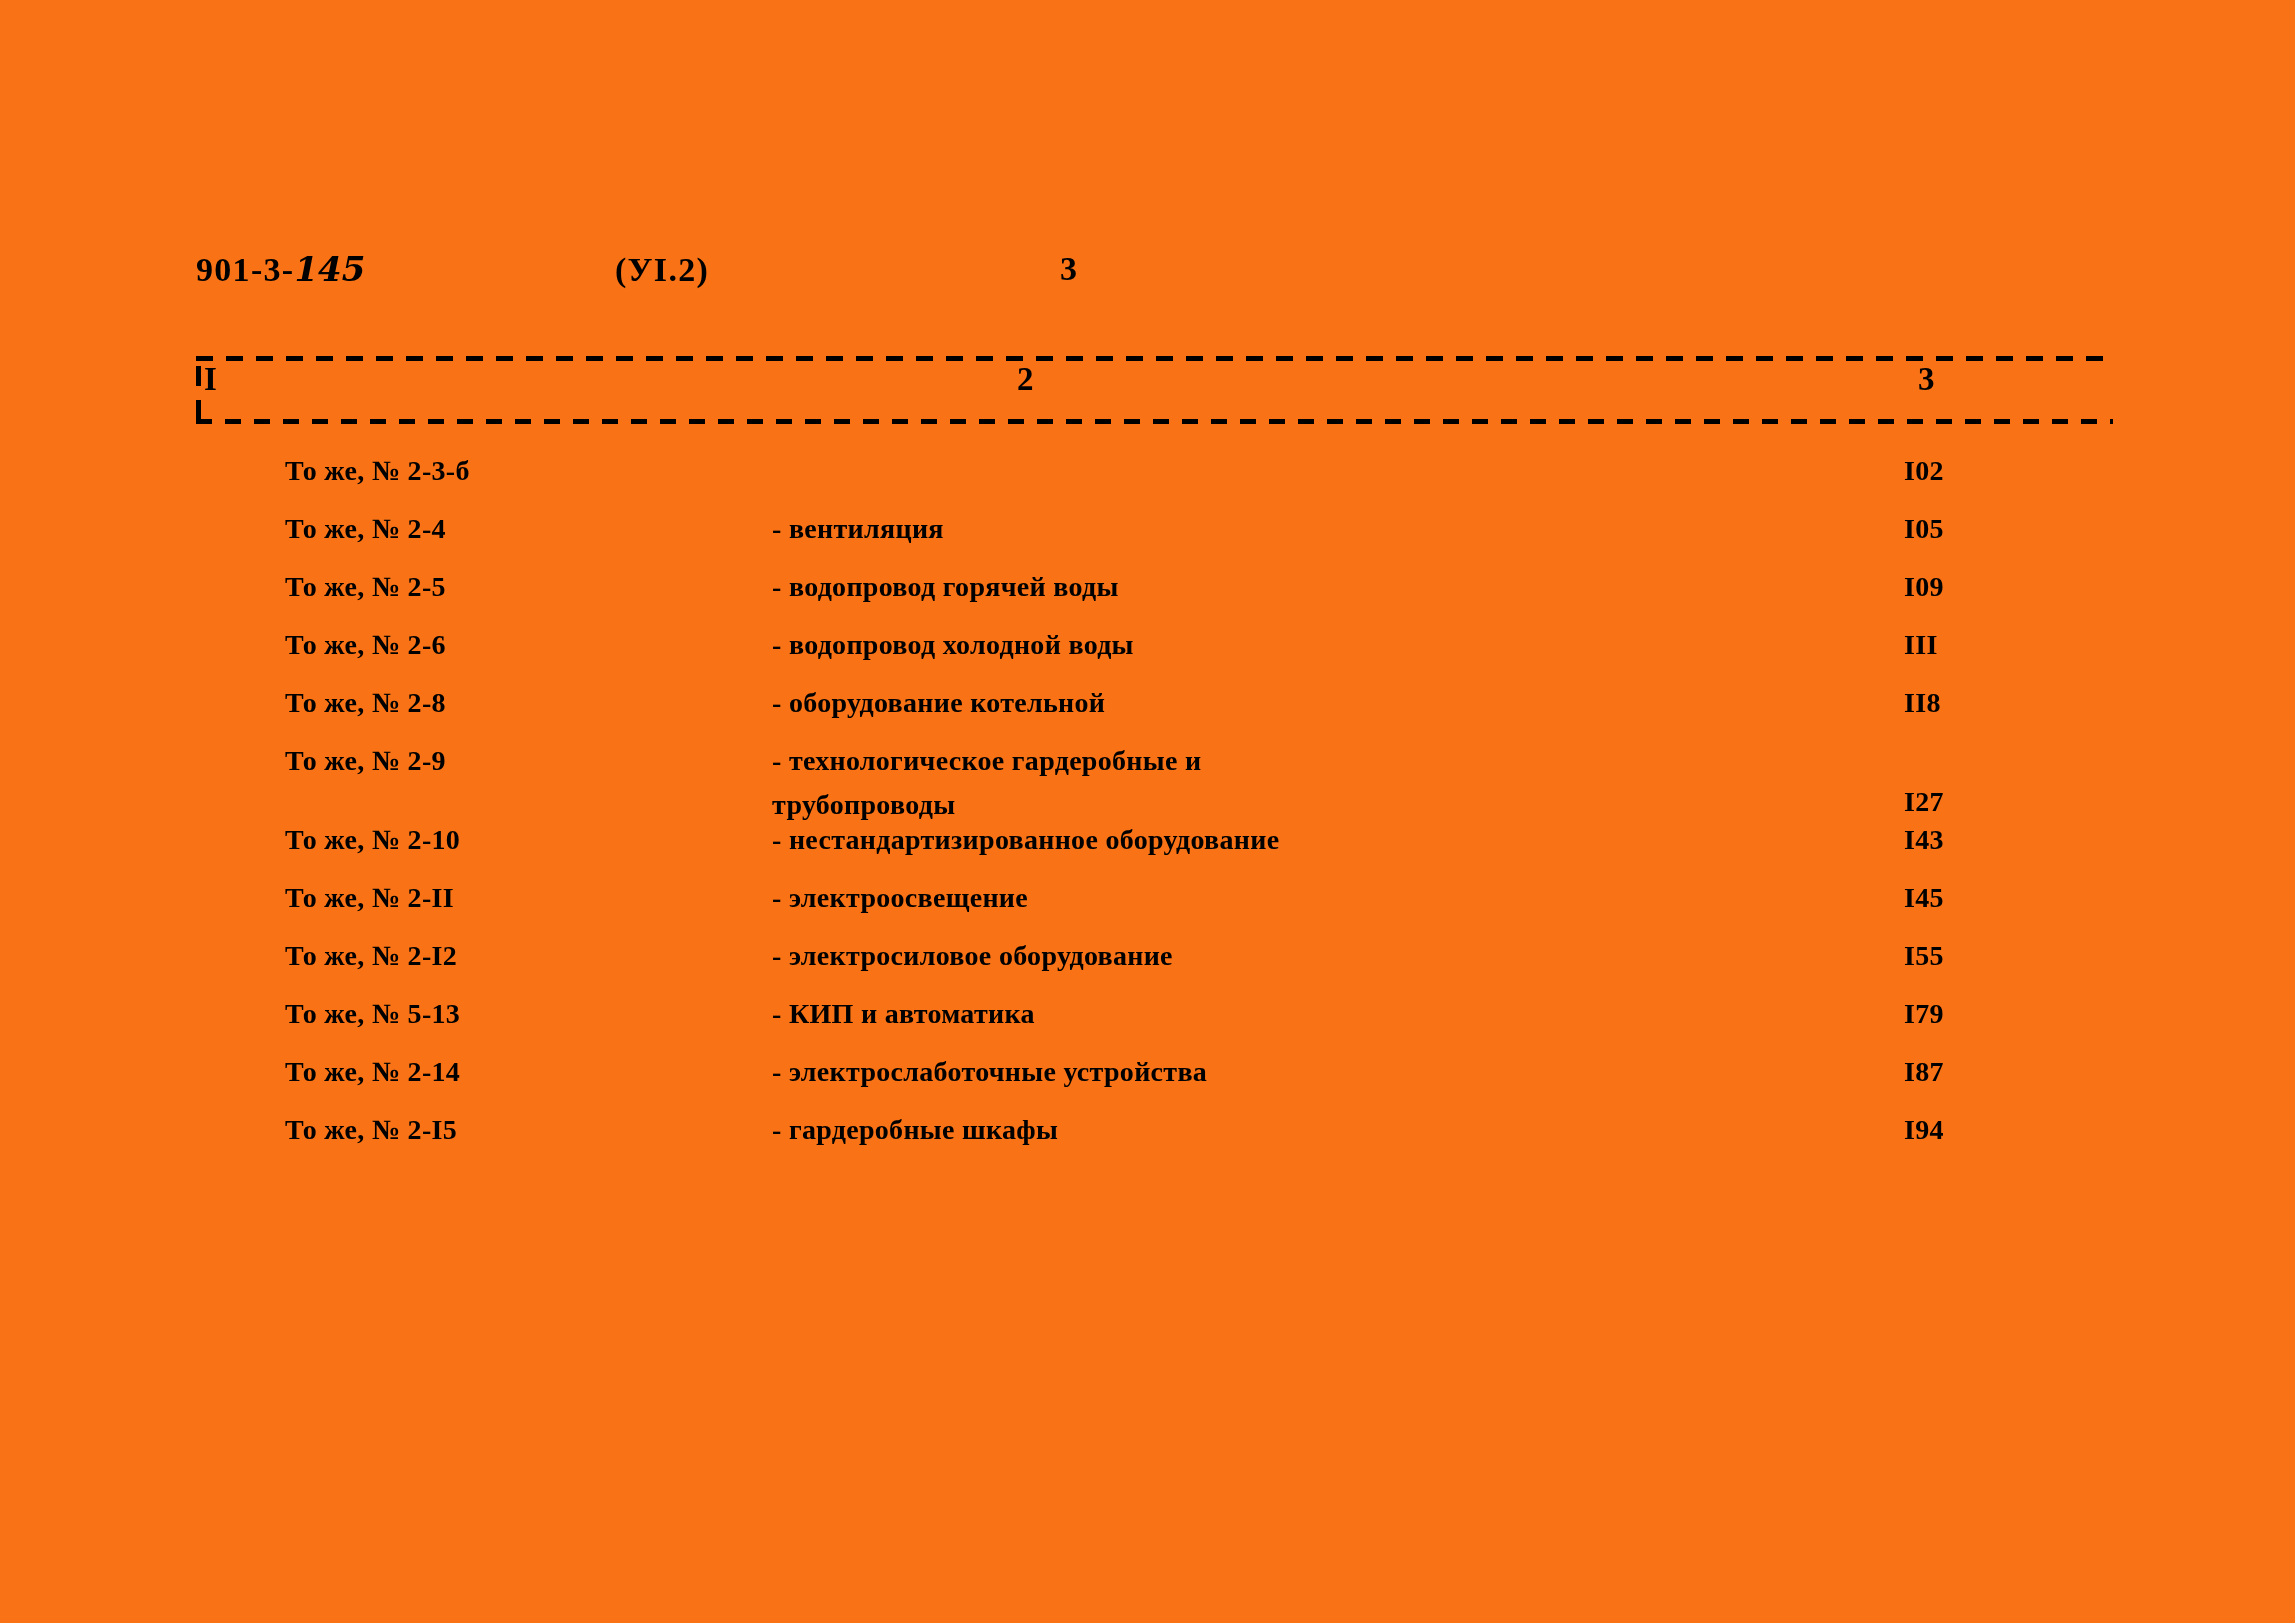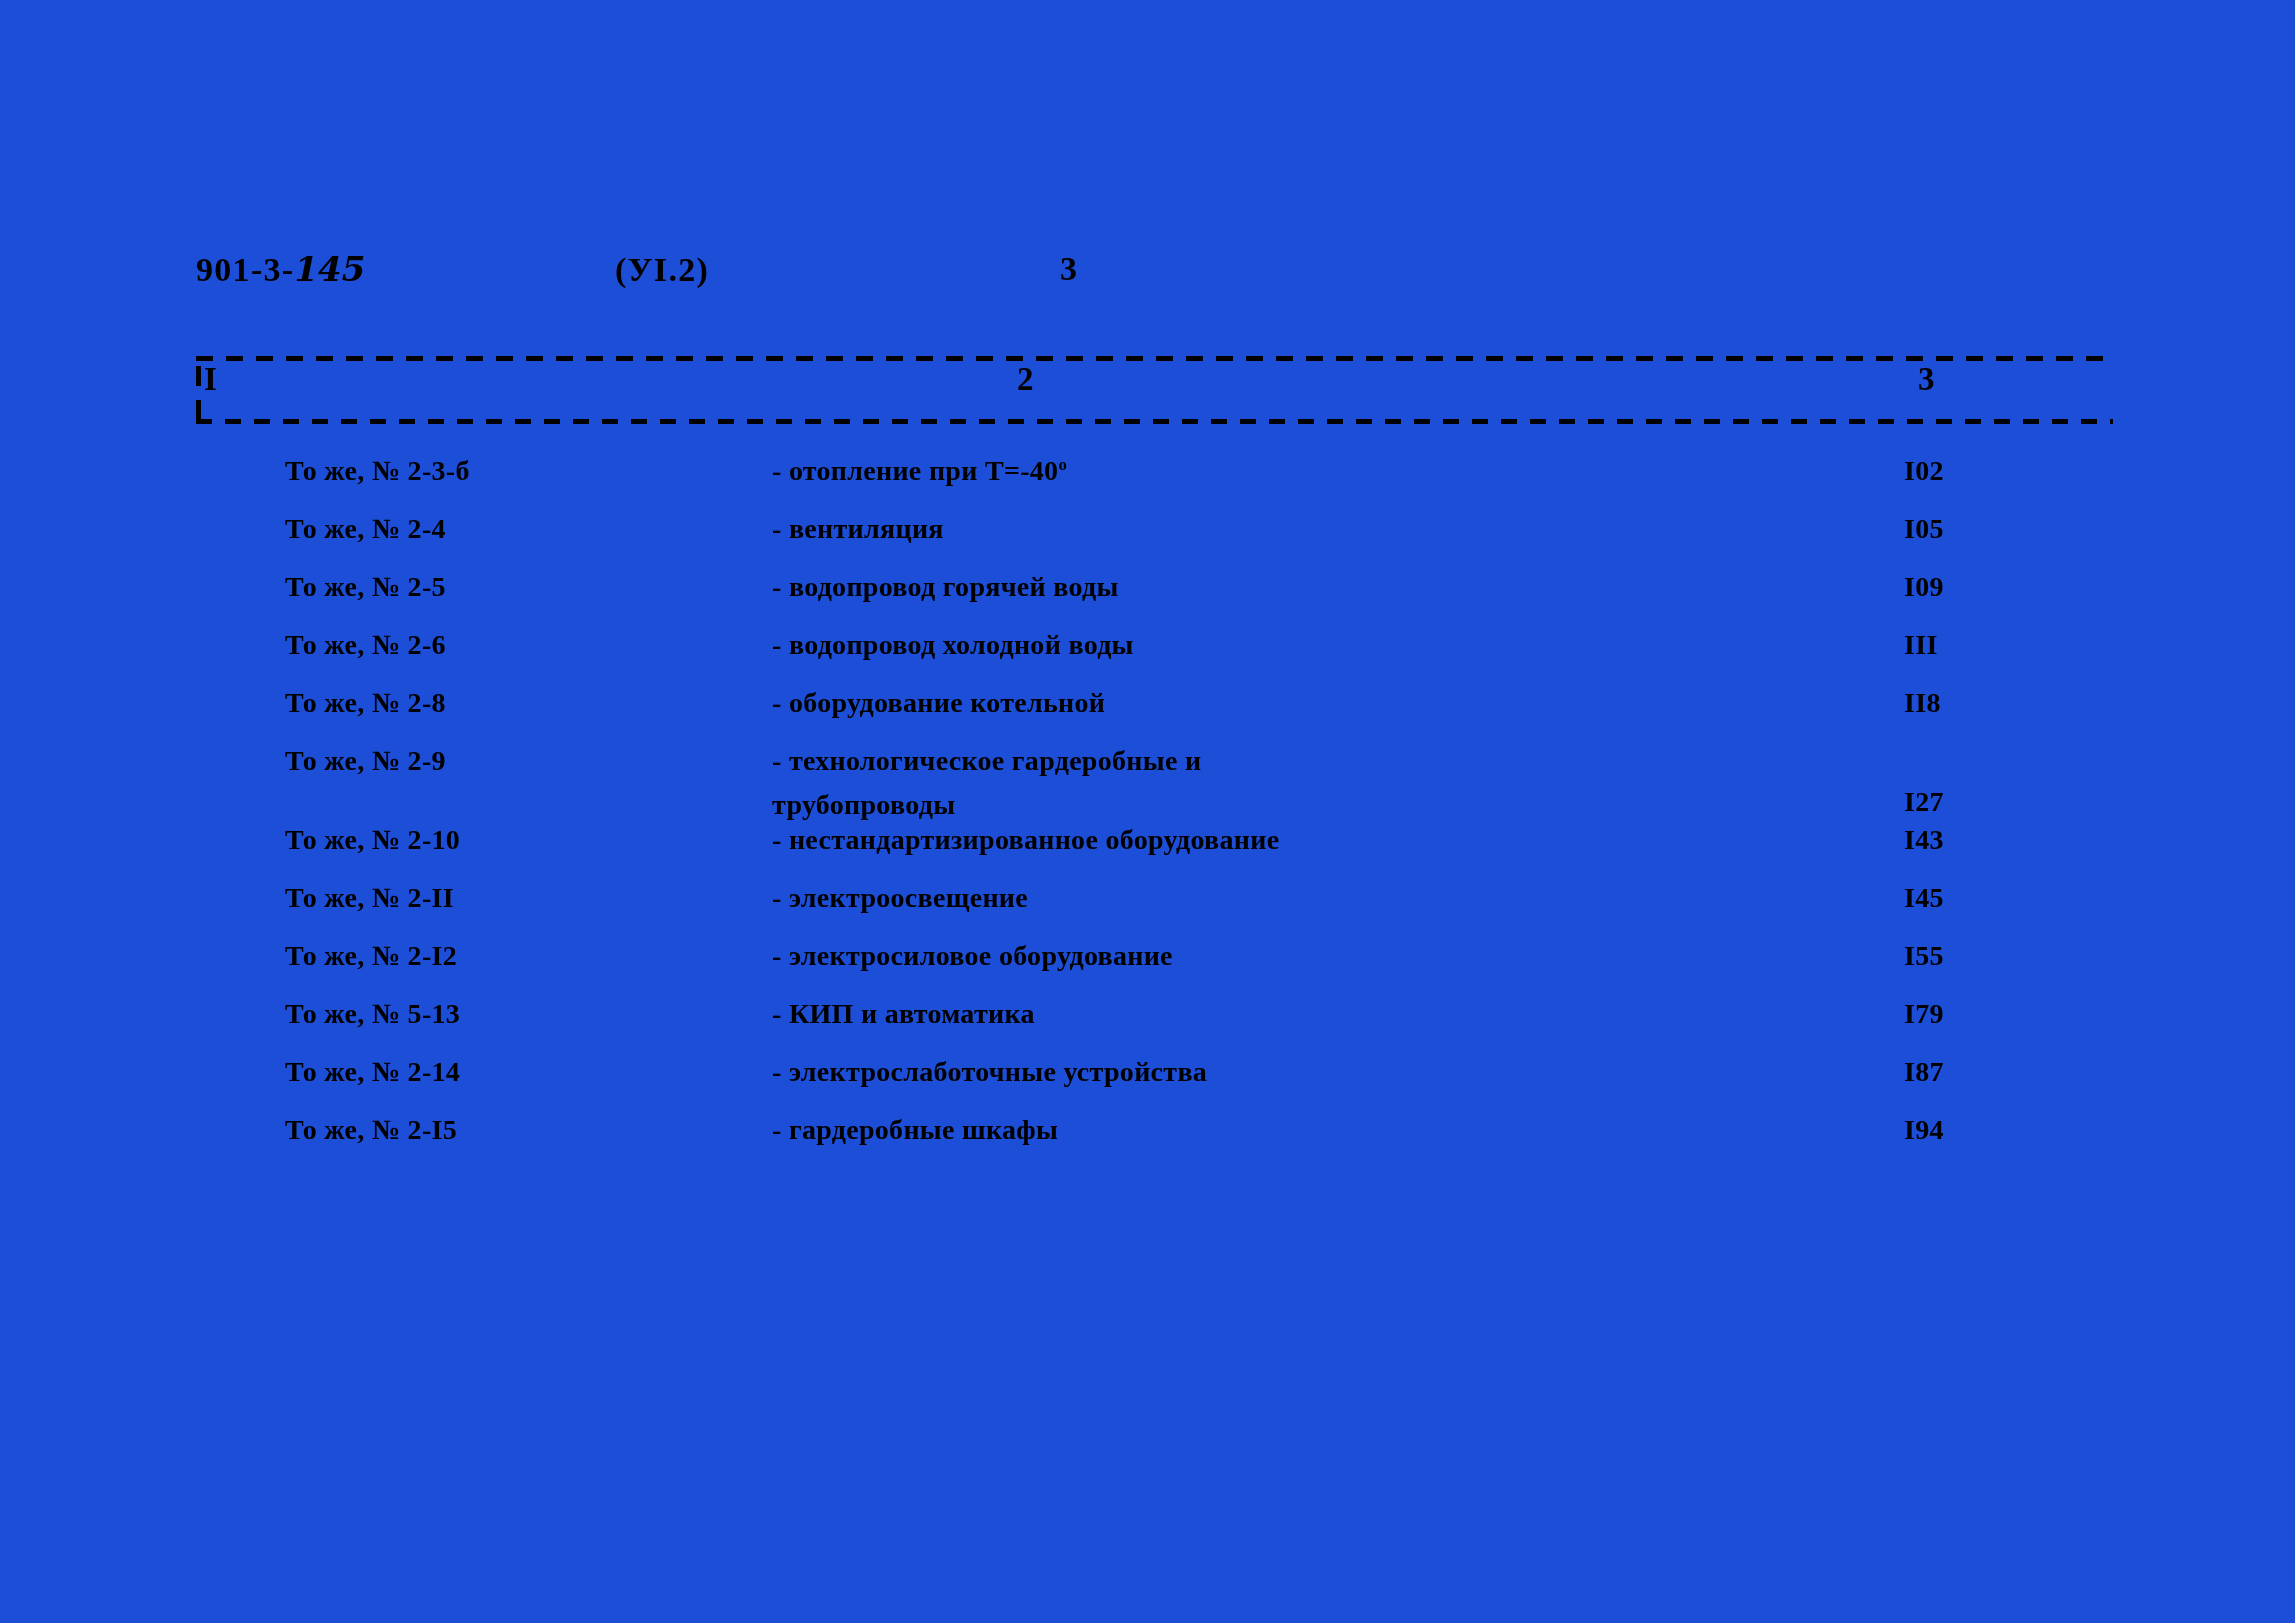--- a/index.html
+++ b/index.html
@@ -5,21 +5,21 @@
 <style>
   html, body {
     margin: 0;
     padding: 0;
     background: #ffffff;
   }
   .page {
     position: relative;
     width: 2295px;
     height: 1623px;
-    background: #1d4ed8;
+    background: #f97316;
     overflow: hidden;
     font-family: "Liberation Serif", "DejaVu Serif", serif;
     color: #000000;
     -webkit-font-smoothing: none;
   }
 
   
   .doc-header {
     position: absolute;
     left: 196px;
@@ -158,21 +158,20 @@
       <span class="ch ch-2">2</span>
       <span class="ch ch-3">3</span>
     </div>
 
     <div class="rule thin"></div>
 
     <div class="rows">
 
       <div class="row">
         <span class="cell c-ref">То же, № 2-3-б</span>
-        <span class="cell c-desc"><span>- отопление при Т=-40</span><sup class="deg">о</sup></span>
         <span class="cell c-pg">I02</span>
       </div>
 
       <div class="row">
         <span class="cell c-ref">То же, № 2-4</span>
         <span class="cell c-desc">- вентиляция</span>
         <span class="cell c-pg">I05</span>
       </div>
 
       <div class="row">

